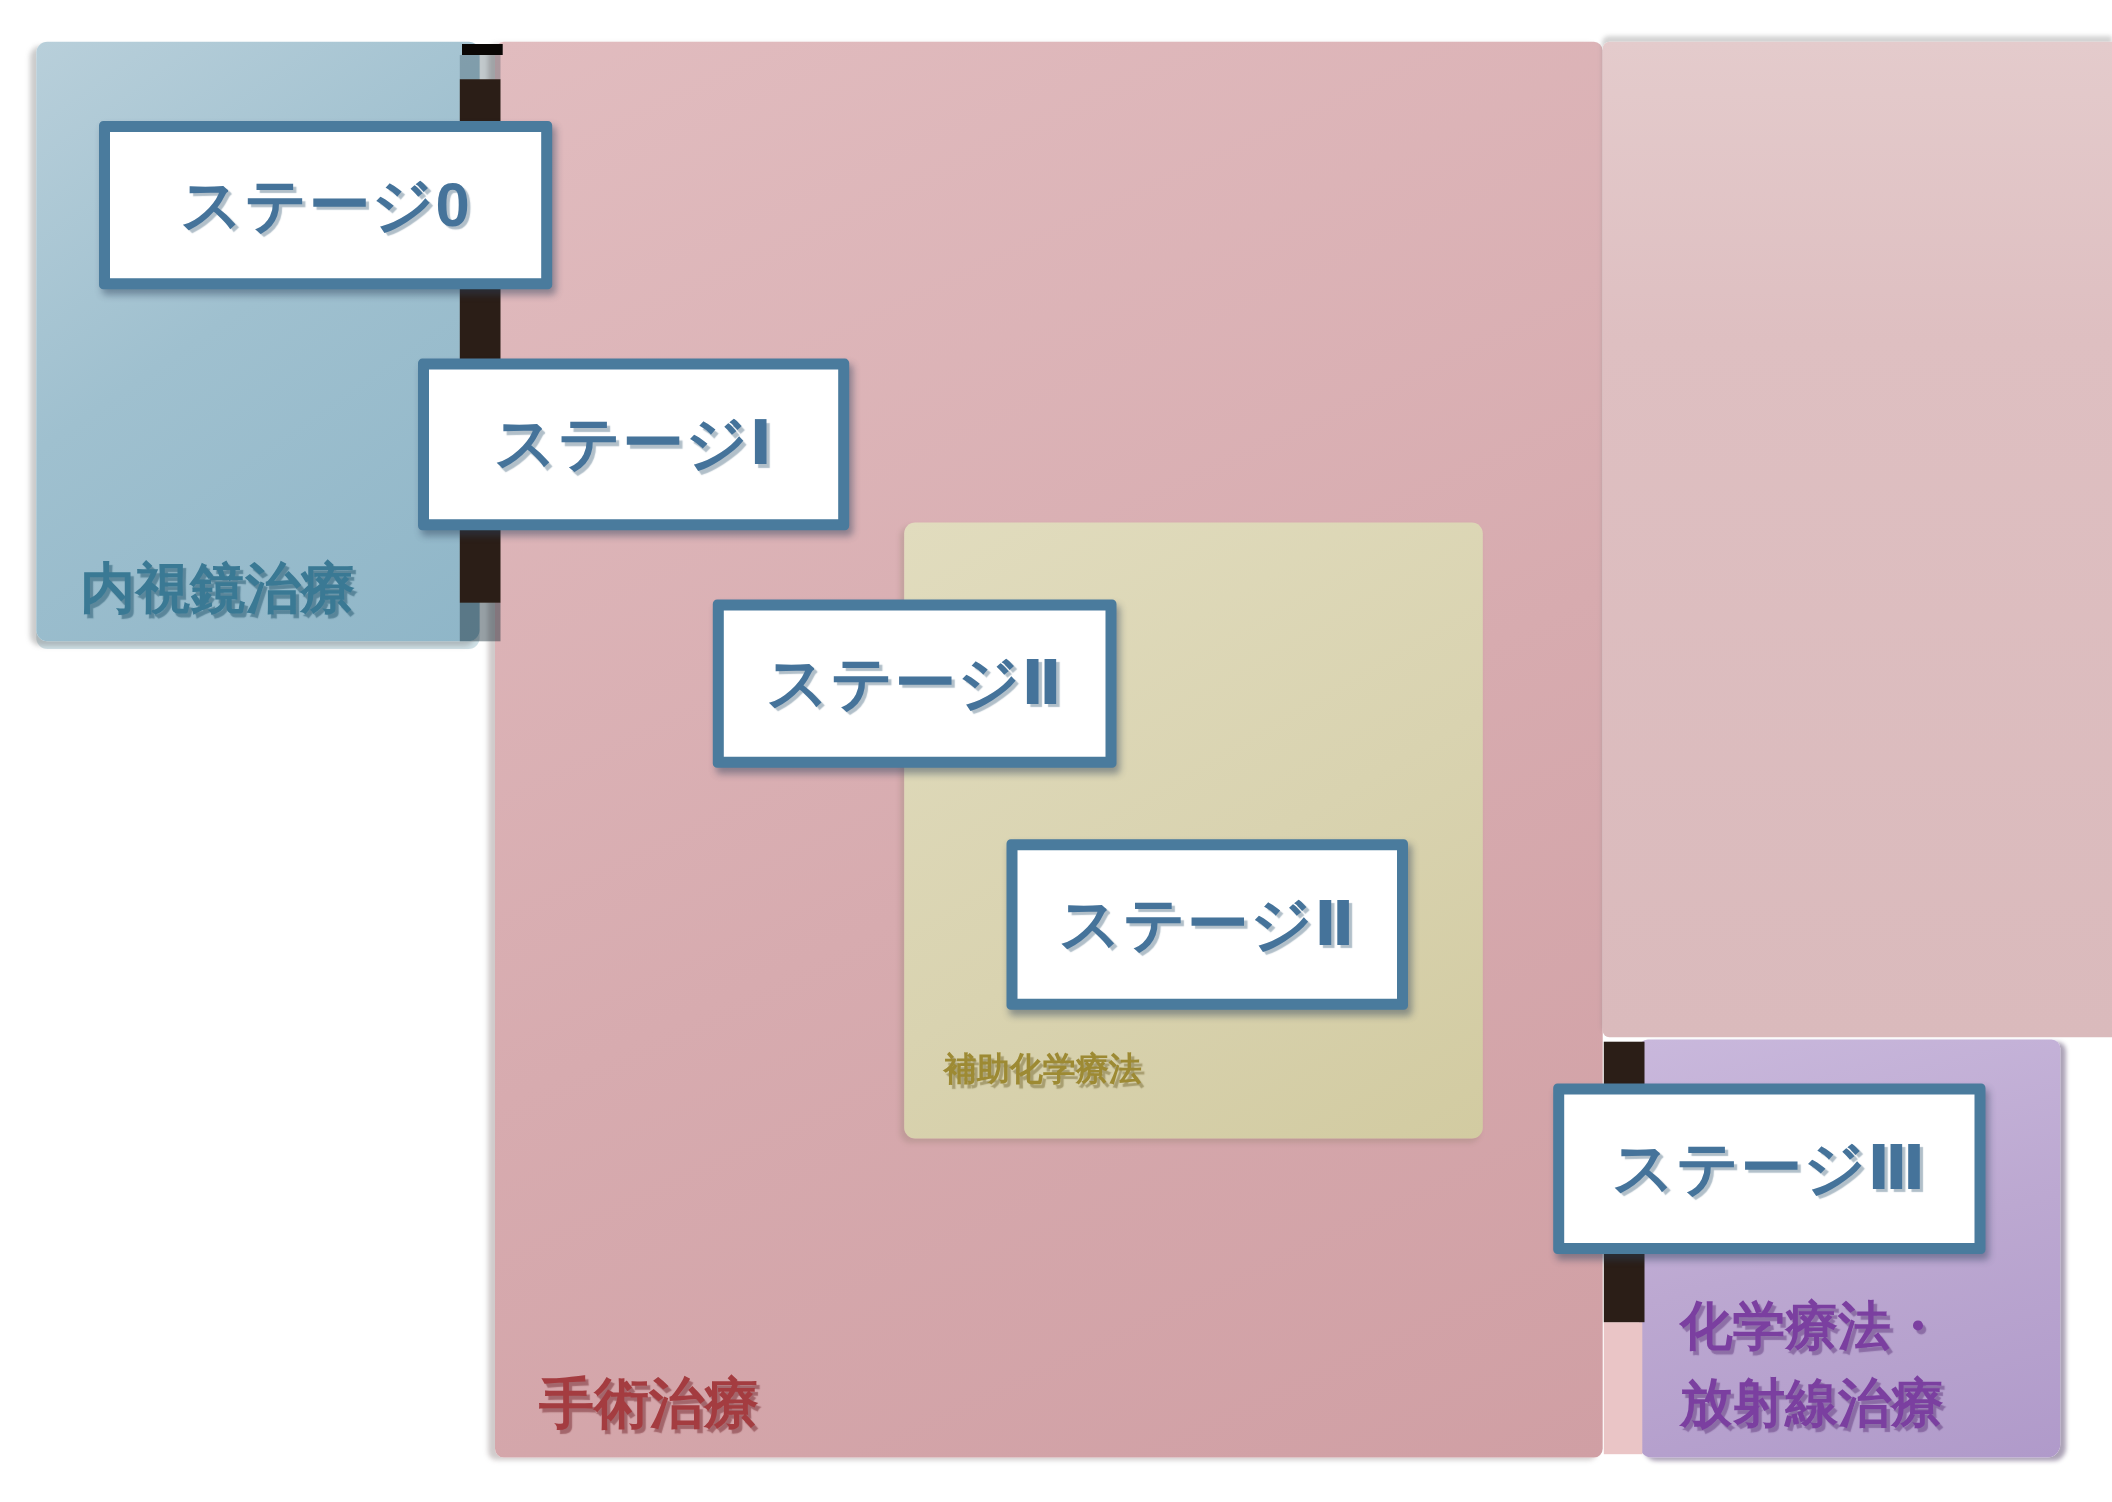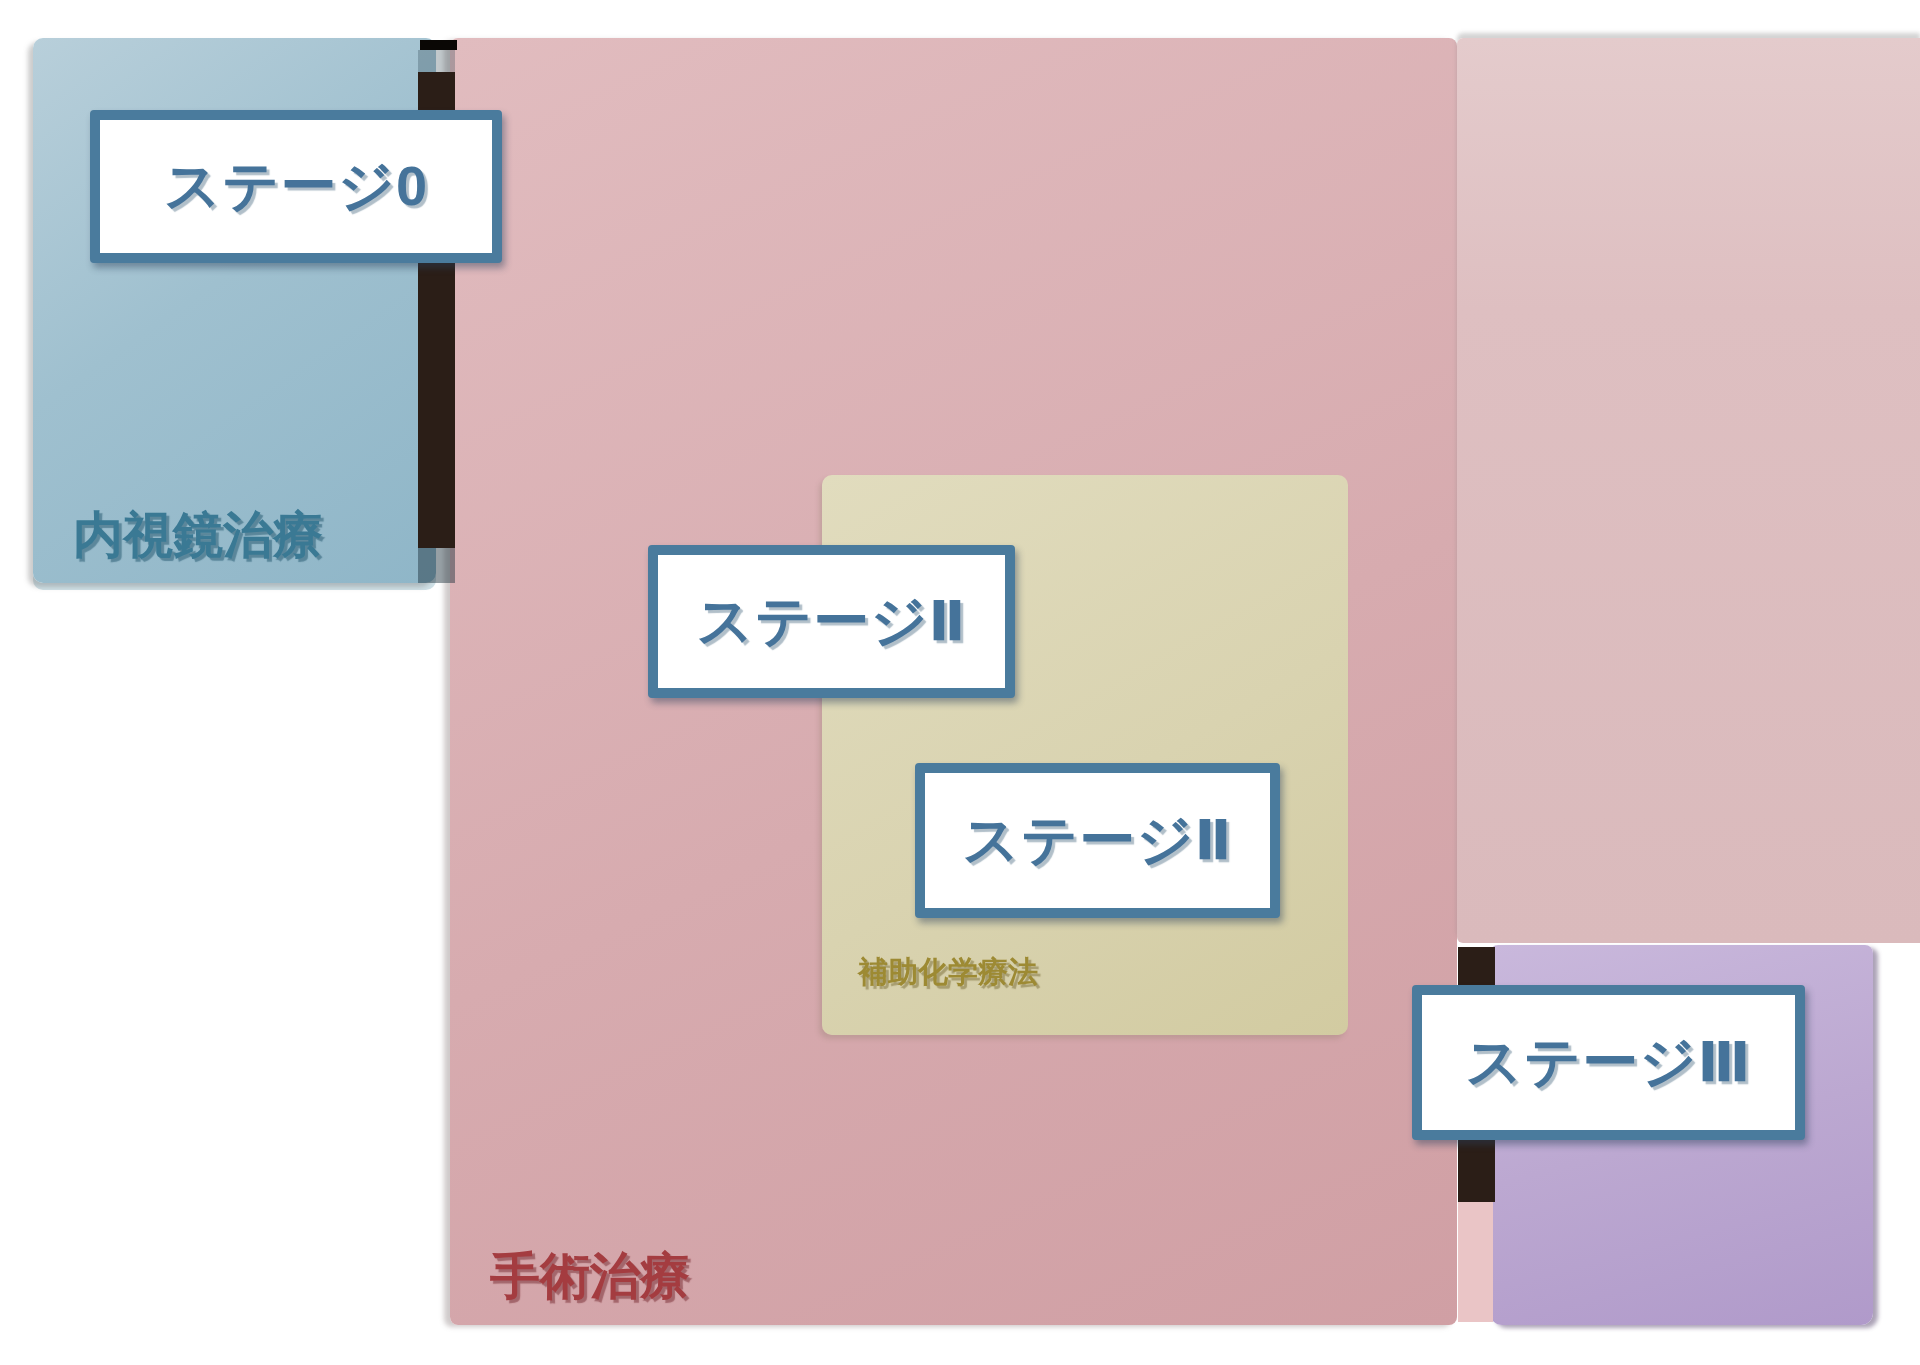--- a/index.html
+++ b/index.html
@@ -97,27 +97,34 @@
 
   <div class="bar" id="bar-left-tip"></div>
   <div class="bar" id="bar-left-gap"></div>
   <div class="bar" id="bar-left-main"></div>
   <div class="bar" id="bar-left-fade"></div>
   <div class="bar" id="bar-right-main"></div>
 
   <div class="stage-box" id="stage-0">
     <span>ステージ0</span>
   </div>
+  <div class="stage-box" id="stage-1">
+    <span>ステージⅠ</span>
+  </div>
   <div class="stage-box" id="stage-2">
     <span>ステージⅡ</span>
   </div>
   <div class="stage-box" id="stage-3">
     <span>ステージⅡ</span>
   </div>
   <div class="stage-box" id="stage-4">
     <span>ステージⅢ</span>
   </div>
 
   <div class="region-label" id="label-endoscopy">内視鏡治療</div>
   <div class="region-label" id="label-surgery">手術治療</div>
   <div class="region-label" id="label-adjuvant">補助化学療法</div>
+  <div class="region-label" id="label-chemo-radiation">
+    <div>化学療法・</div>
+    <div>放射線治療</div>
+  </div>
 
 </div>
 
 </body></html>

